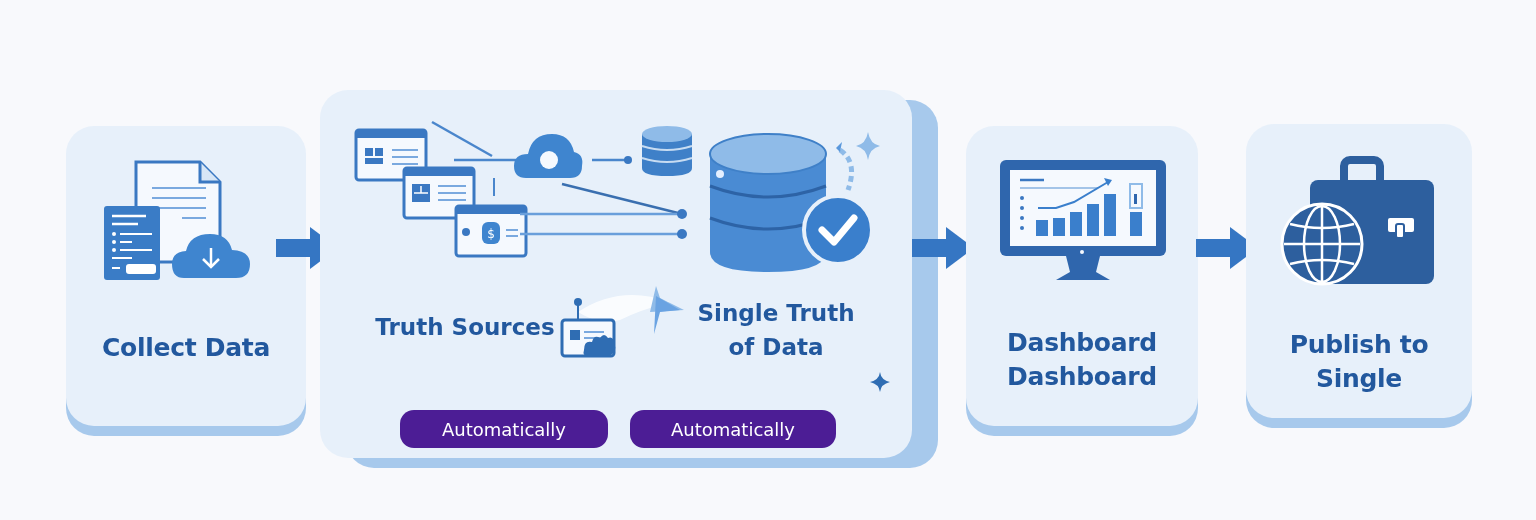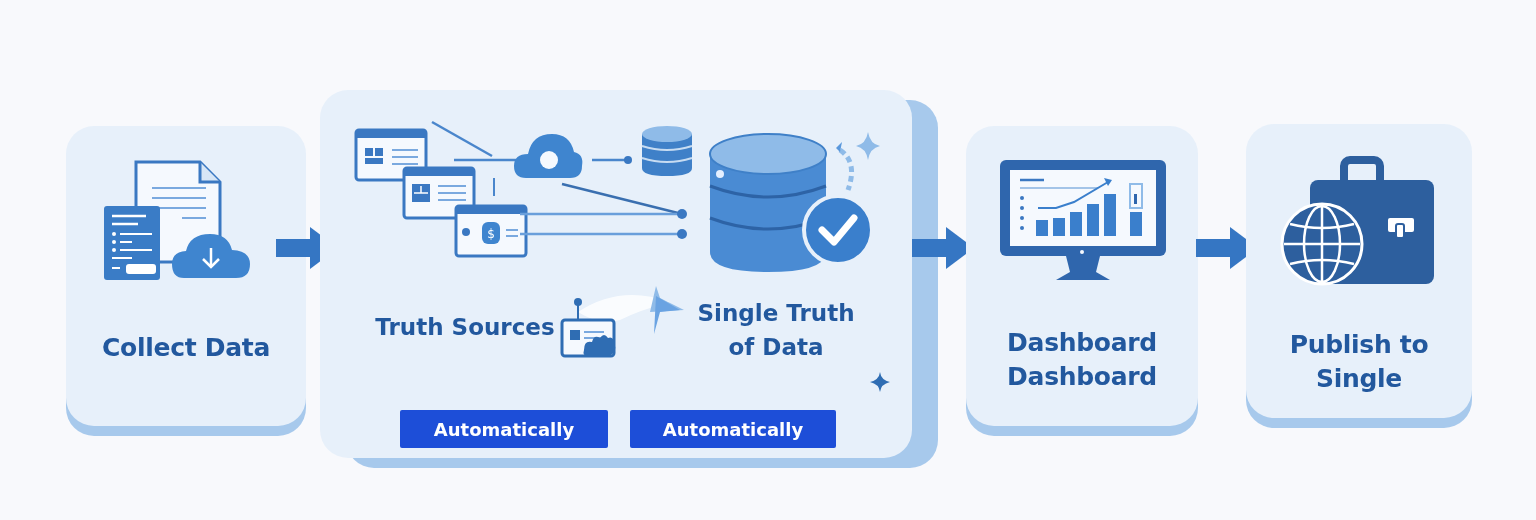--- a/index.html
+++ b/index.html
@@ -16,25 +16,25 @@
       color: #22589e;
       font-weight: bold;
       font-size: 24px;
       line-height: 34px;
       text-align: center;
       letter-spacing: -0.3px;
       width: 100%;
     }
     .pill {
       position: absolute;
-      background: #1d4ed8;
+      background: #4c1d95;
       color: #fff;
-      font-weight: bold;
+      font-weight: normal;
       font-size: 18px;
-      border-radius: 2px;
+      border-radius: 14px;
       display: flex; align-items: center; justify-content: center;
     }
     .arrow { position: absolute; }
     svg { position: absolute; overflow: visible; }
     .sub-title { position: absolute; color: #22589e; font-weight: bold; font-size: 23px; line-height: 34px; text-align: center; }
   </style>
 </head>
 <body>
 
 <div class="card" style="left:66px;top:126px;width:240px;height:300px;">

